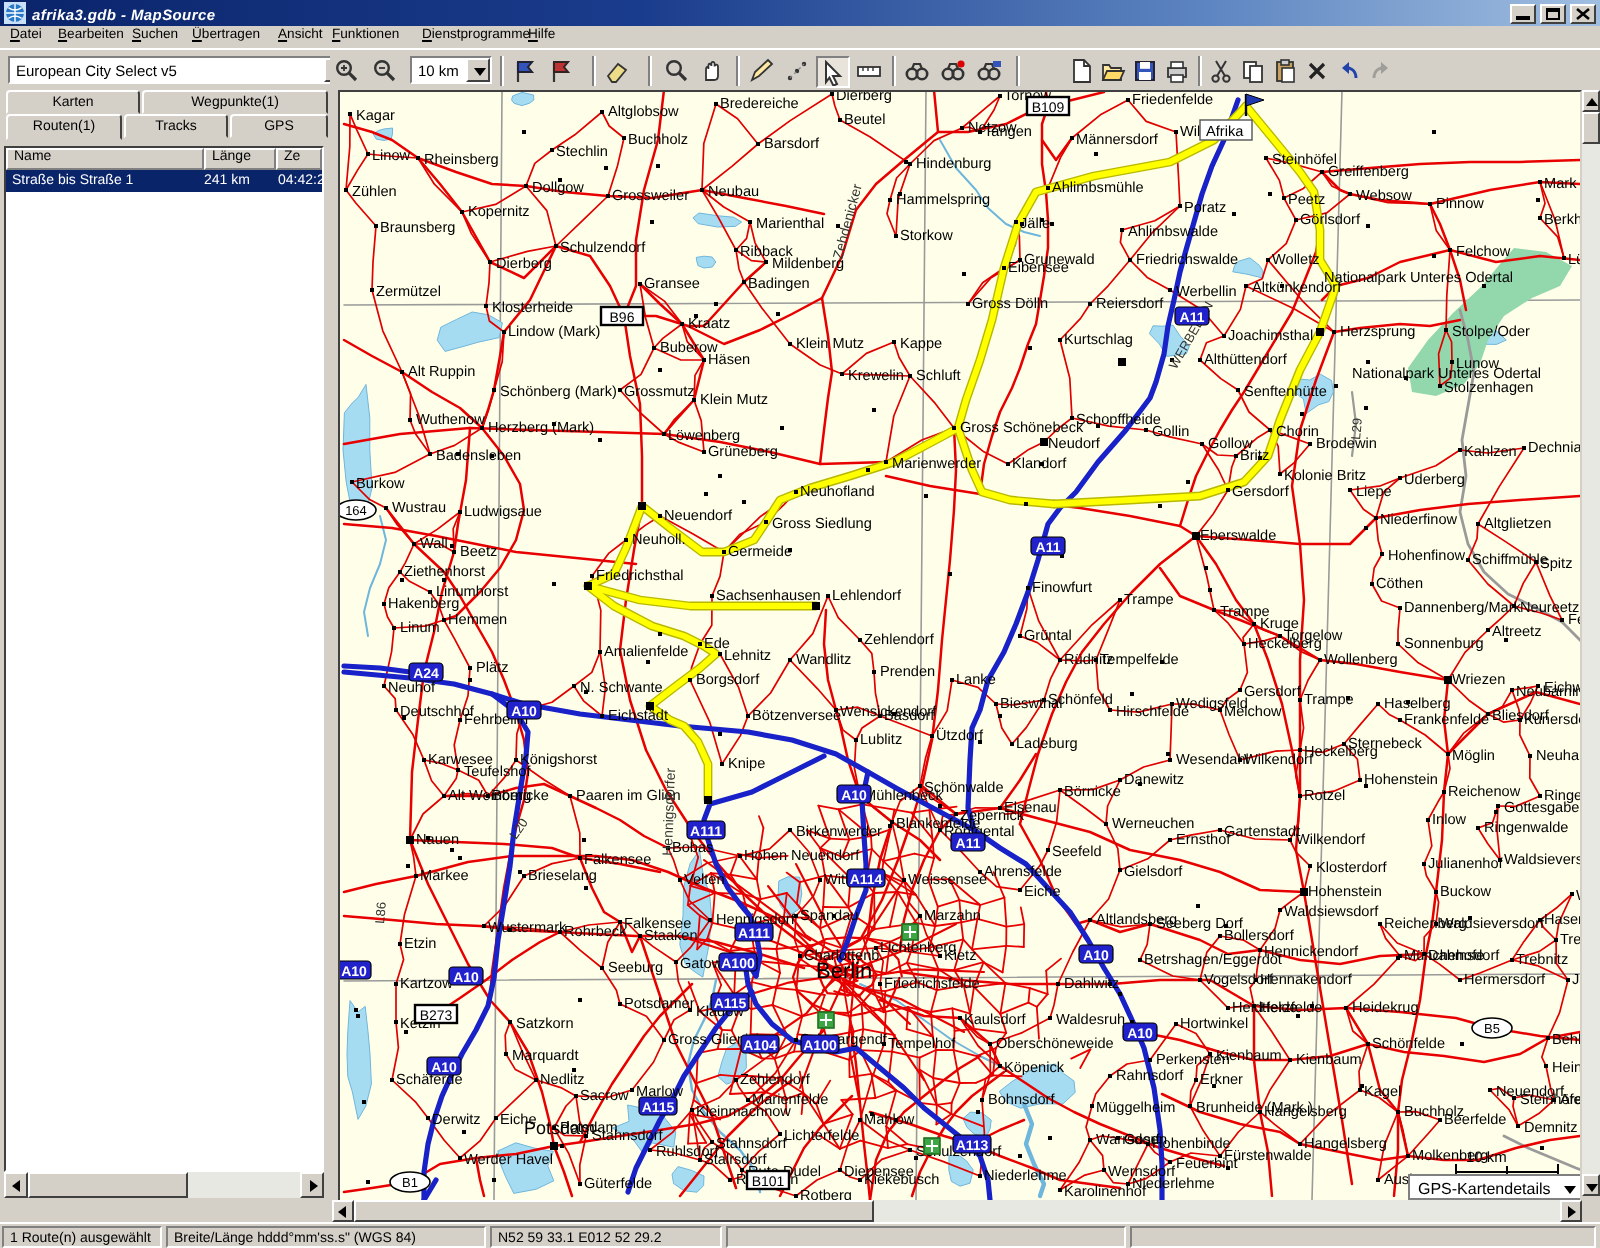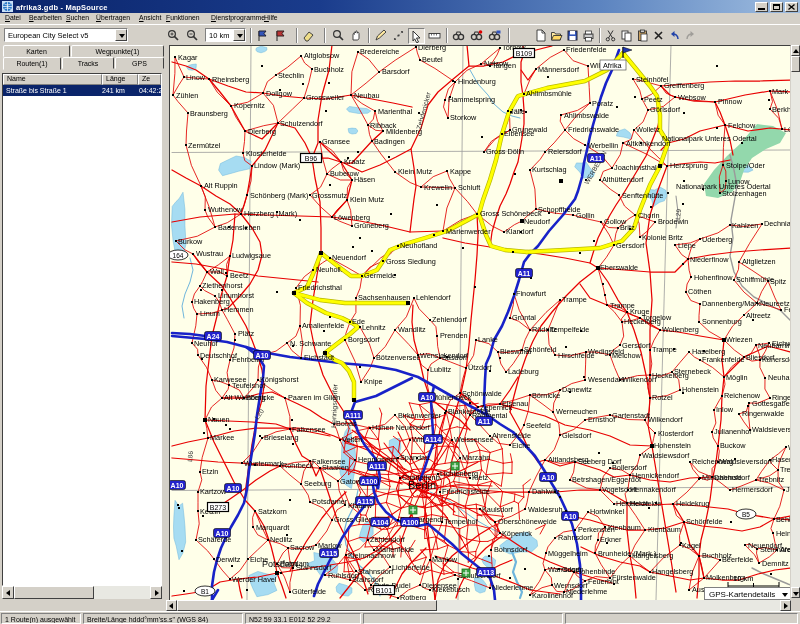--- a/index.html
+++ b/index.html
@@ -1,16 +1,16 @@
 <!DOCTYPE html>
 <html><head><meta charset="utf-8"><style>
 * { margin:0; padding:0; box-sizing:border-box; }
 body { width:800px; height:624px; overflow:hidden; font-family:"Liberation Sans",sans-serif; background:#D4D0C8; position:relative; }
 .titlebar { position:absolute; left:0; top:0; width:800px; height:13px;
-  background:linear-gradient(90deg,#0A246A 0%,#1A3C8C 40%,#5C84C0 75%,#A0BEE0 100%); }
+  background:linear-gradient(90deg,#0A246A 0%,#1A3C8C 40%,#5C84C0 75%,#A0BEE0 100%);font-style:italic; }
 .titlebar .txt { position:absolute; left:16px; top:2.5px; color:#fff; font-size:7.5px; font-weight:bold; letter-spacing:0.2px; }
 .tbtn { position:absolute; top:2px; width:13px; height:10px; background:#D4D0C8; border:1px solid; border-color:#fff #404040 #404040 #fff; font-size:6px; line-height:8px; text-align:center; color:#000; }
 .menubar { position:absolute; left:0; top:13px; width:800px; height:11px; background:#D4D0C8; font-size:6.8px; color:#000; }
 .menubar span { position:absolute; top:1px; }
 .menubar u { text-decoration:underline; }
 .toolbar { position:absolute; left:0; top:24px; width:800px; height:21px; background:#D4D0C8; border-top:1px solid #fff; }
 .combo { position:absolute; height:14px; background:#fff; border:1px solid; border-color:#808080 #fff #fff #808080; font-size:7.5px; color:#000; }
 .combo .ca { position:absolute; right:0; top:0; width:12px; height:12px; background:#D4D0C8; border:1px solid; border-color:#fff #404040 #404040 #fff; text-align:center; font-size:6px; line-height:11px;}
 .tb { position:absolute; top:3px; width:17px; height:16px; background:#D4D0C8; text-align:center; }
 .tb.sel { border:1px solid; border-color:#808080 #fff #fff #808080; background:#E8E4DC; }
@@ -54,21 +54,21 @@
  <span style="left:5px"><u>D</u>atei</span>
     <span style="left:29px"><u>B</u>earbeiten</span>
     <span style="left:66px"><u>S</u>uchen</span>
     <span style="left:96px"><u>Ü</u>bertragen</span>
     <span style="left:139px"><u>A</u>nsicht</span>
     <span style="left:166px"><u>F</u>unktionen</span>
     <span style="left:211px"><u>D</u>ienstprogramme</span>
     <span style="left:264px"><u>H</u>ilfe</span>
 </div>
 <div class="toolbar">
- <div class="combo" style="left:4px;top:3px;width:124px">
+ <div class="combo" style="left:4px;top:3px;width:171px">
       <span style="position:absolute;left:3px;top:1.5px">European City Select v5</span>
       <span class="ca">
         <span class="tri-d" style="left:2.5px"></span>
       </span>
     </div>
  <div class="combo" style="left:205px;top:3px;width:41px">
       <span style="position:absolute;left:3px;top:1.5px">10 km</span>
       <span class="ca">
         <span class="tri-d" style="left:2.5px"></span>
       </span>

